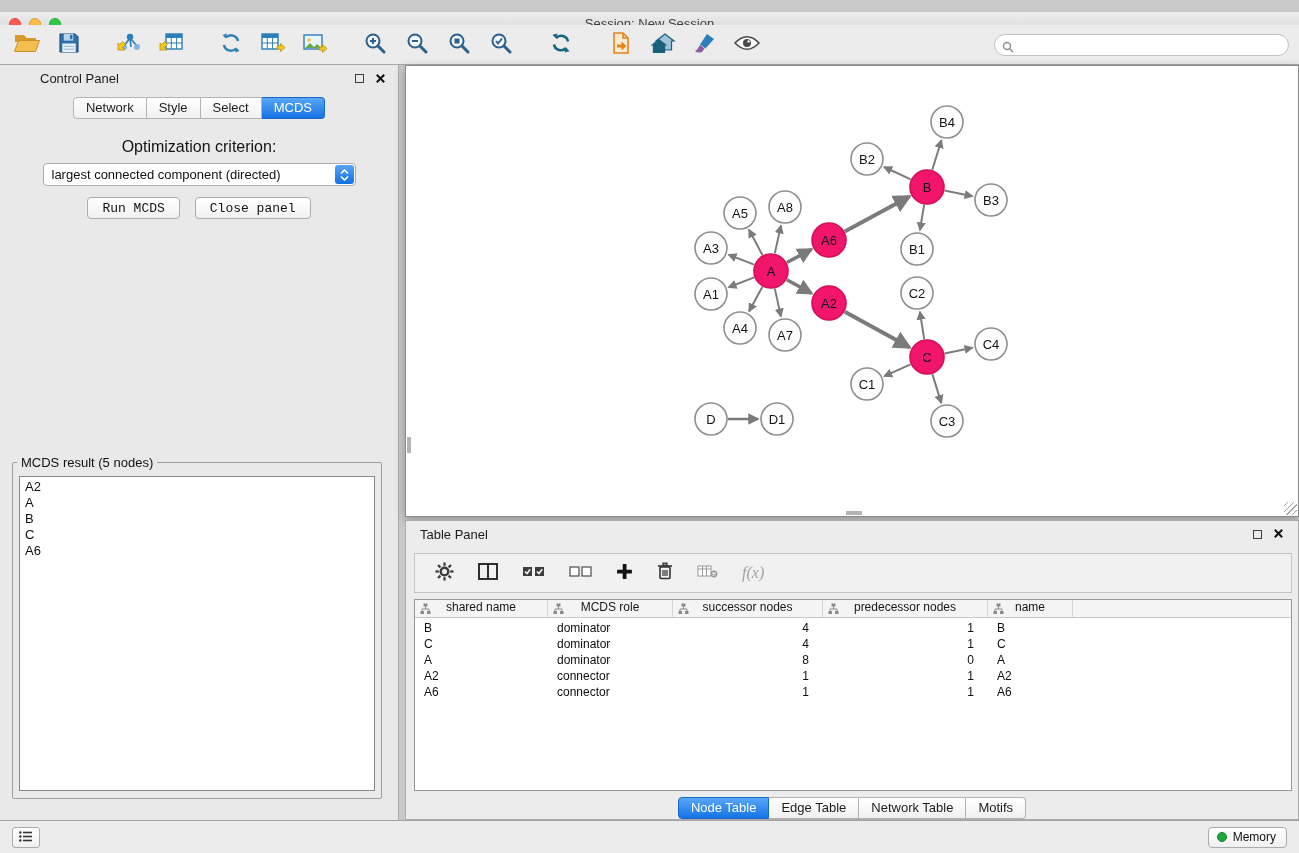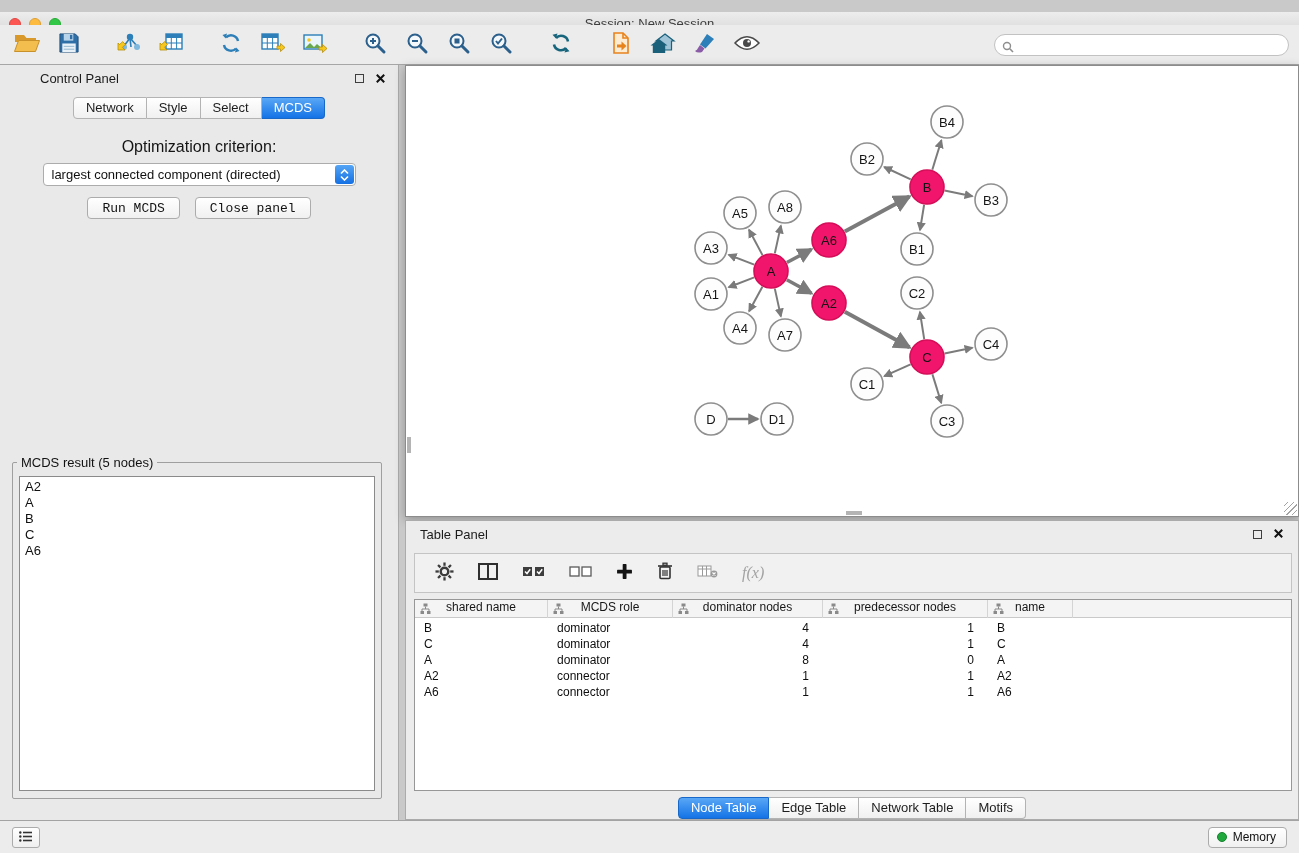--- a/index.html
+++ b/index.html
@@ -580,21 +580,21 @@
             </svg></span>
           <span>MCDS role</span>
         </div>
         <div class="th" style="width: 150px;">
           <span class="th-ic"><svg width="11" height="12" viewBox="0 0 11 12">
               <rect x="3.5" y="0.5" width="4" height="3" fill="#8A8A8A"></rect>
               <path d="M5.5 3.5 V6 M2 6 H9 M2 6 V8 M9 6 V8" stroke="#8A8A8A" fill="none"></path>
               <rect x="0.5" y="8" width="3.5" height="3" fill="#8A8A8A"></rect>
               <rect x="7" y="8" width="3.5" height="3" fill="#8A8A8A"></rect>
             </svg></span>
-          <span>dominator nodes</span>
+          <span>successor nodes</span>
         </div>
         <div class="th" style="width: 165px;">
           <span class="th-ic"><svg width="11" height="12" viewBox="0 0 11 12">
               <rect x="3.5" y="0.5" width="4" height="3" fill="#8A8A8A"></rect>
               <path d="M5.5 3.5 V6 M2 6 H9 M2 6 V8 M9 6 V8" stroke="#8A8A8A" fill="none"></path>
               <rect x="0.5" y="8" width="3.5" height="3" fill="#8A8A8A"></rect>
               <rect x="7" y="8" width="3.5" height="3" fill="#8A8A8A"></rect>
             </svg></span>
           <span>predecessor nodes</span>
         </div>

